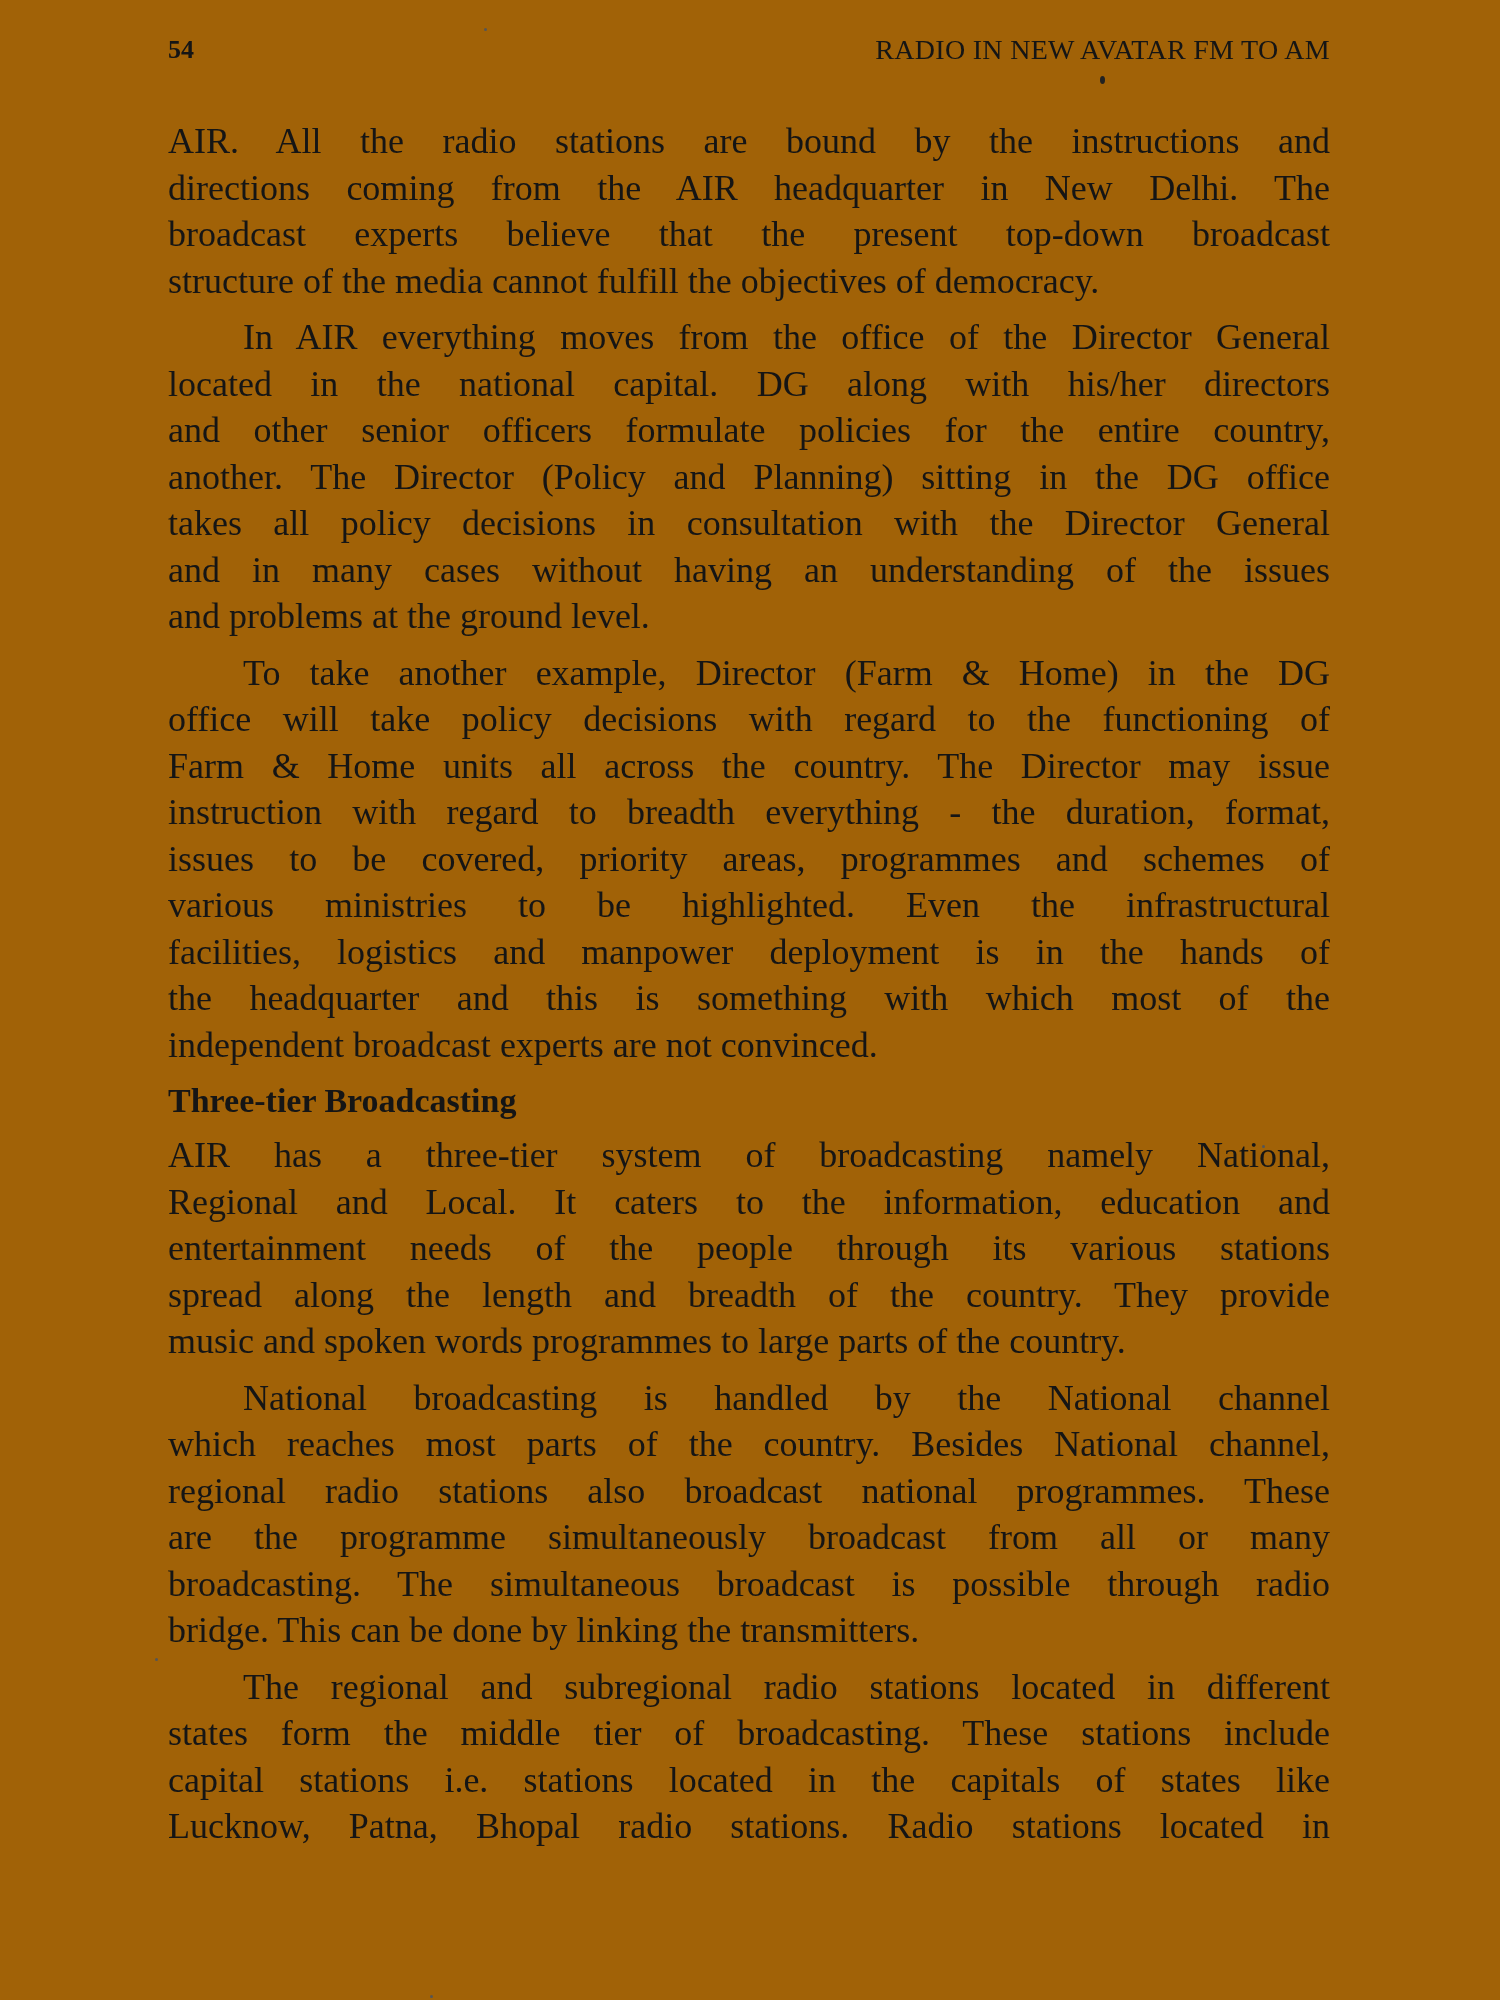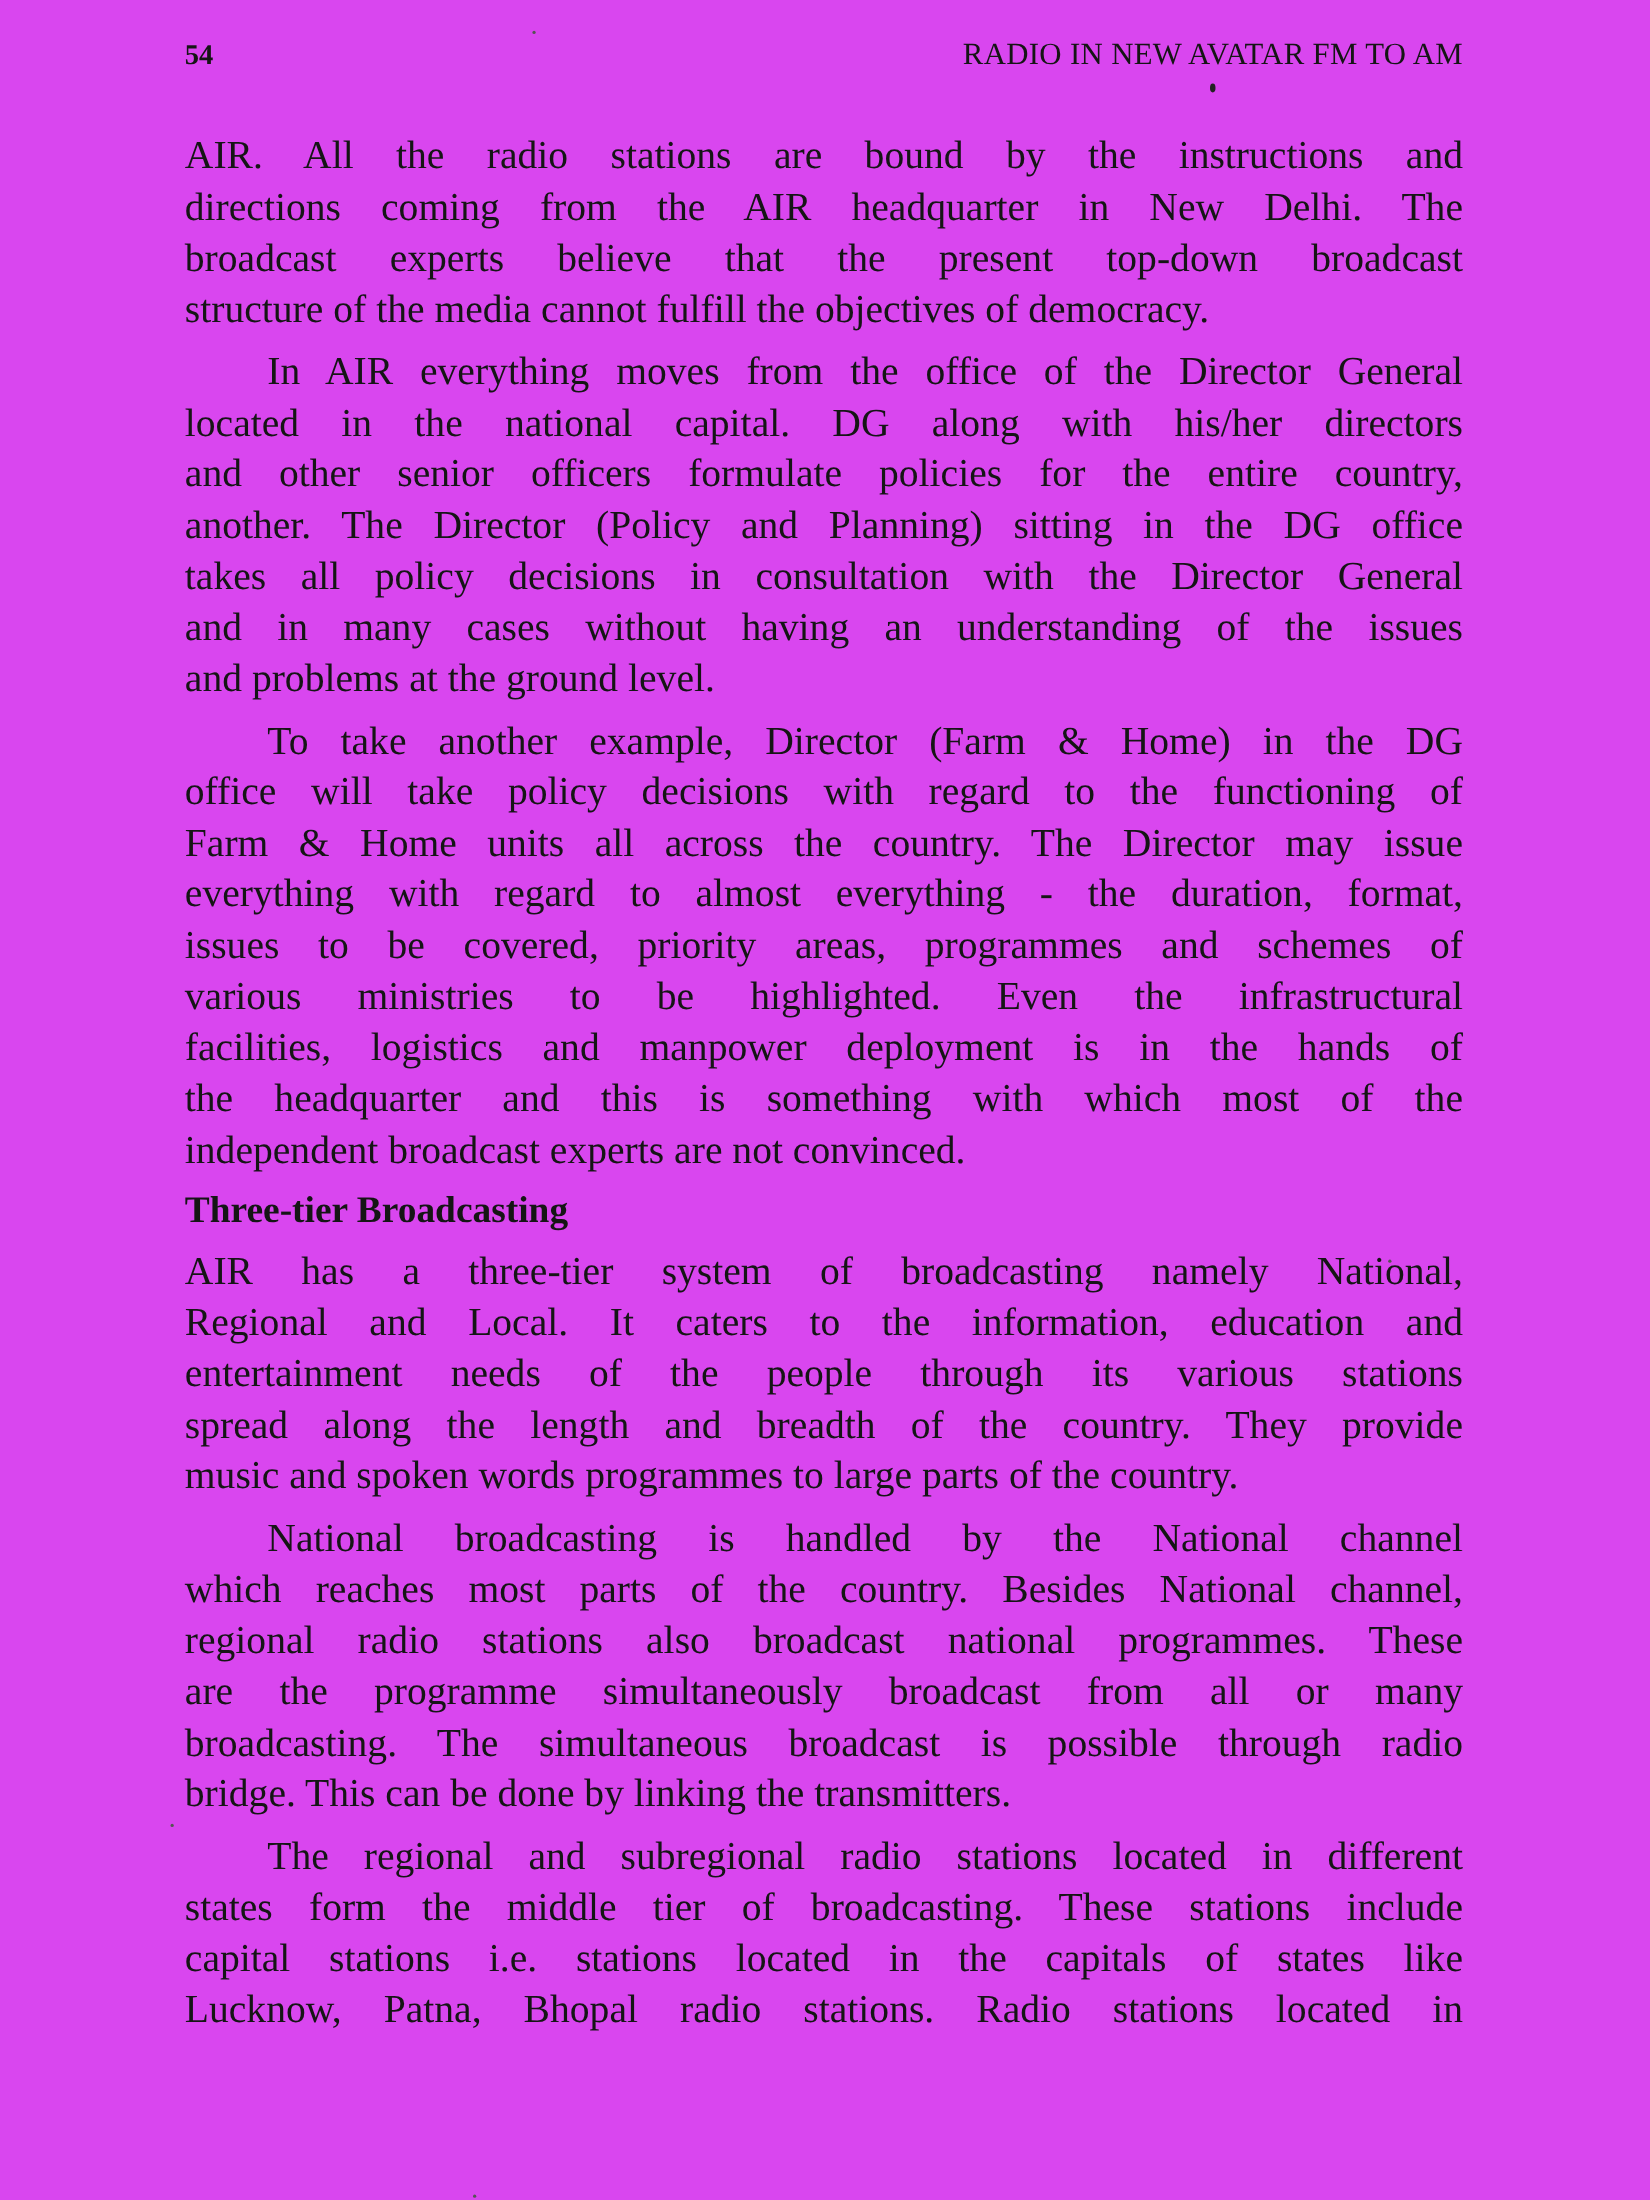--- a/index.html
+++ b/index.html
@@ -1,19 +1,19 @@
 <!DOCTYPE html>
 <html><head>
   <meta charset="utf-8">
   <style>
     html, body { margin: 0; padding: 0; background: #ffffff; }
     body { width: 1500px; height: 2000px; position: relative; overflow: hidden; }
     .page {
       position: absolute; left: 0; top: 0; width: 1500px; height: 2000px;
-      background: #d946ef;
+      background: #a16207;
       font-family: "Liberation Serif", "DejaVu Serif", serif;
       color: #151515;
     }
     .running-head {
       position: absolute; top: 30px; left: 168px; right: 170px; height: 40px;
       font-size: 28px; line-height: 40px;
     }
     .folio { position: absolute; left: 0; top: 0; font-weight: bold; font-size: 26px; }
     .head-title { position: absolute; right: 0; top: 0; letter-spacing: 0.3px; }
     .body-text {
@@ -57,21 +57,21 @@
       <span class="line">another. The Director (Policy and Planning) sitting in the DG office</span>
       <span class="line">takes all policy decisions in consultation with the Director General</span>
       <span class="line">and in many cases without having an understanding of the issues</span>
       <span class="line last">and problems at the ground level.</span>
     </div>
 
     <div class="para indent">
       <span class="line">To take another example, Director (Farm &amp; Home) in the DG</span>
       <span class="line">office will take policy decisions with regard to the functioning of</span>
       <span class="line">Farm &amp; Home units all across the country. The Director may issue</span>
-      <span class="line">everything with regard to almost everything - the duration, format,</span>
+      <span class="line">instruction with regard to breadth everything - the duration, format,</span>
       <span class="line">issues to be covered, priority areas, programmes and schemes of</span>
       <span class="line">various ministries to be highlighted. Even the infrastructural</span>
       <span class="line">facilities, logistics and manpower deployment is in the hands of</span>
       <span class="line">the headquarter and this is something with which most of the</span>
       <span class="line last">independent broadcast experts are not convinced.</span>
     </div>
 
     <div class="heading">Three-tier Broadcasting</div>
 
     <div class="para">

